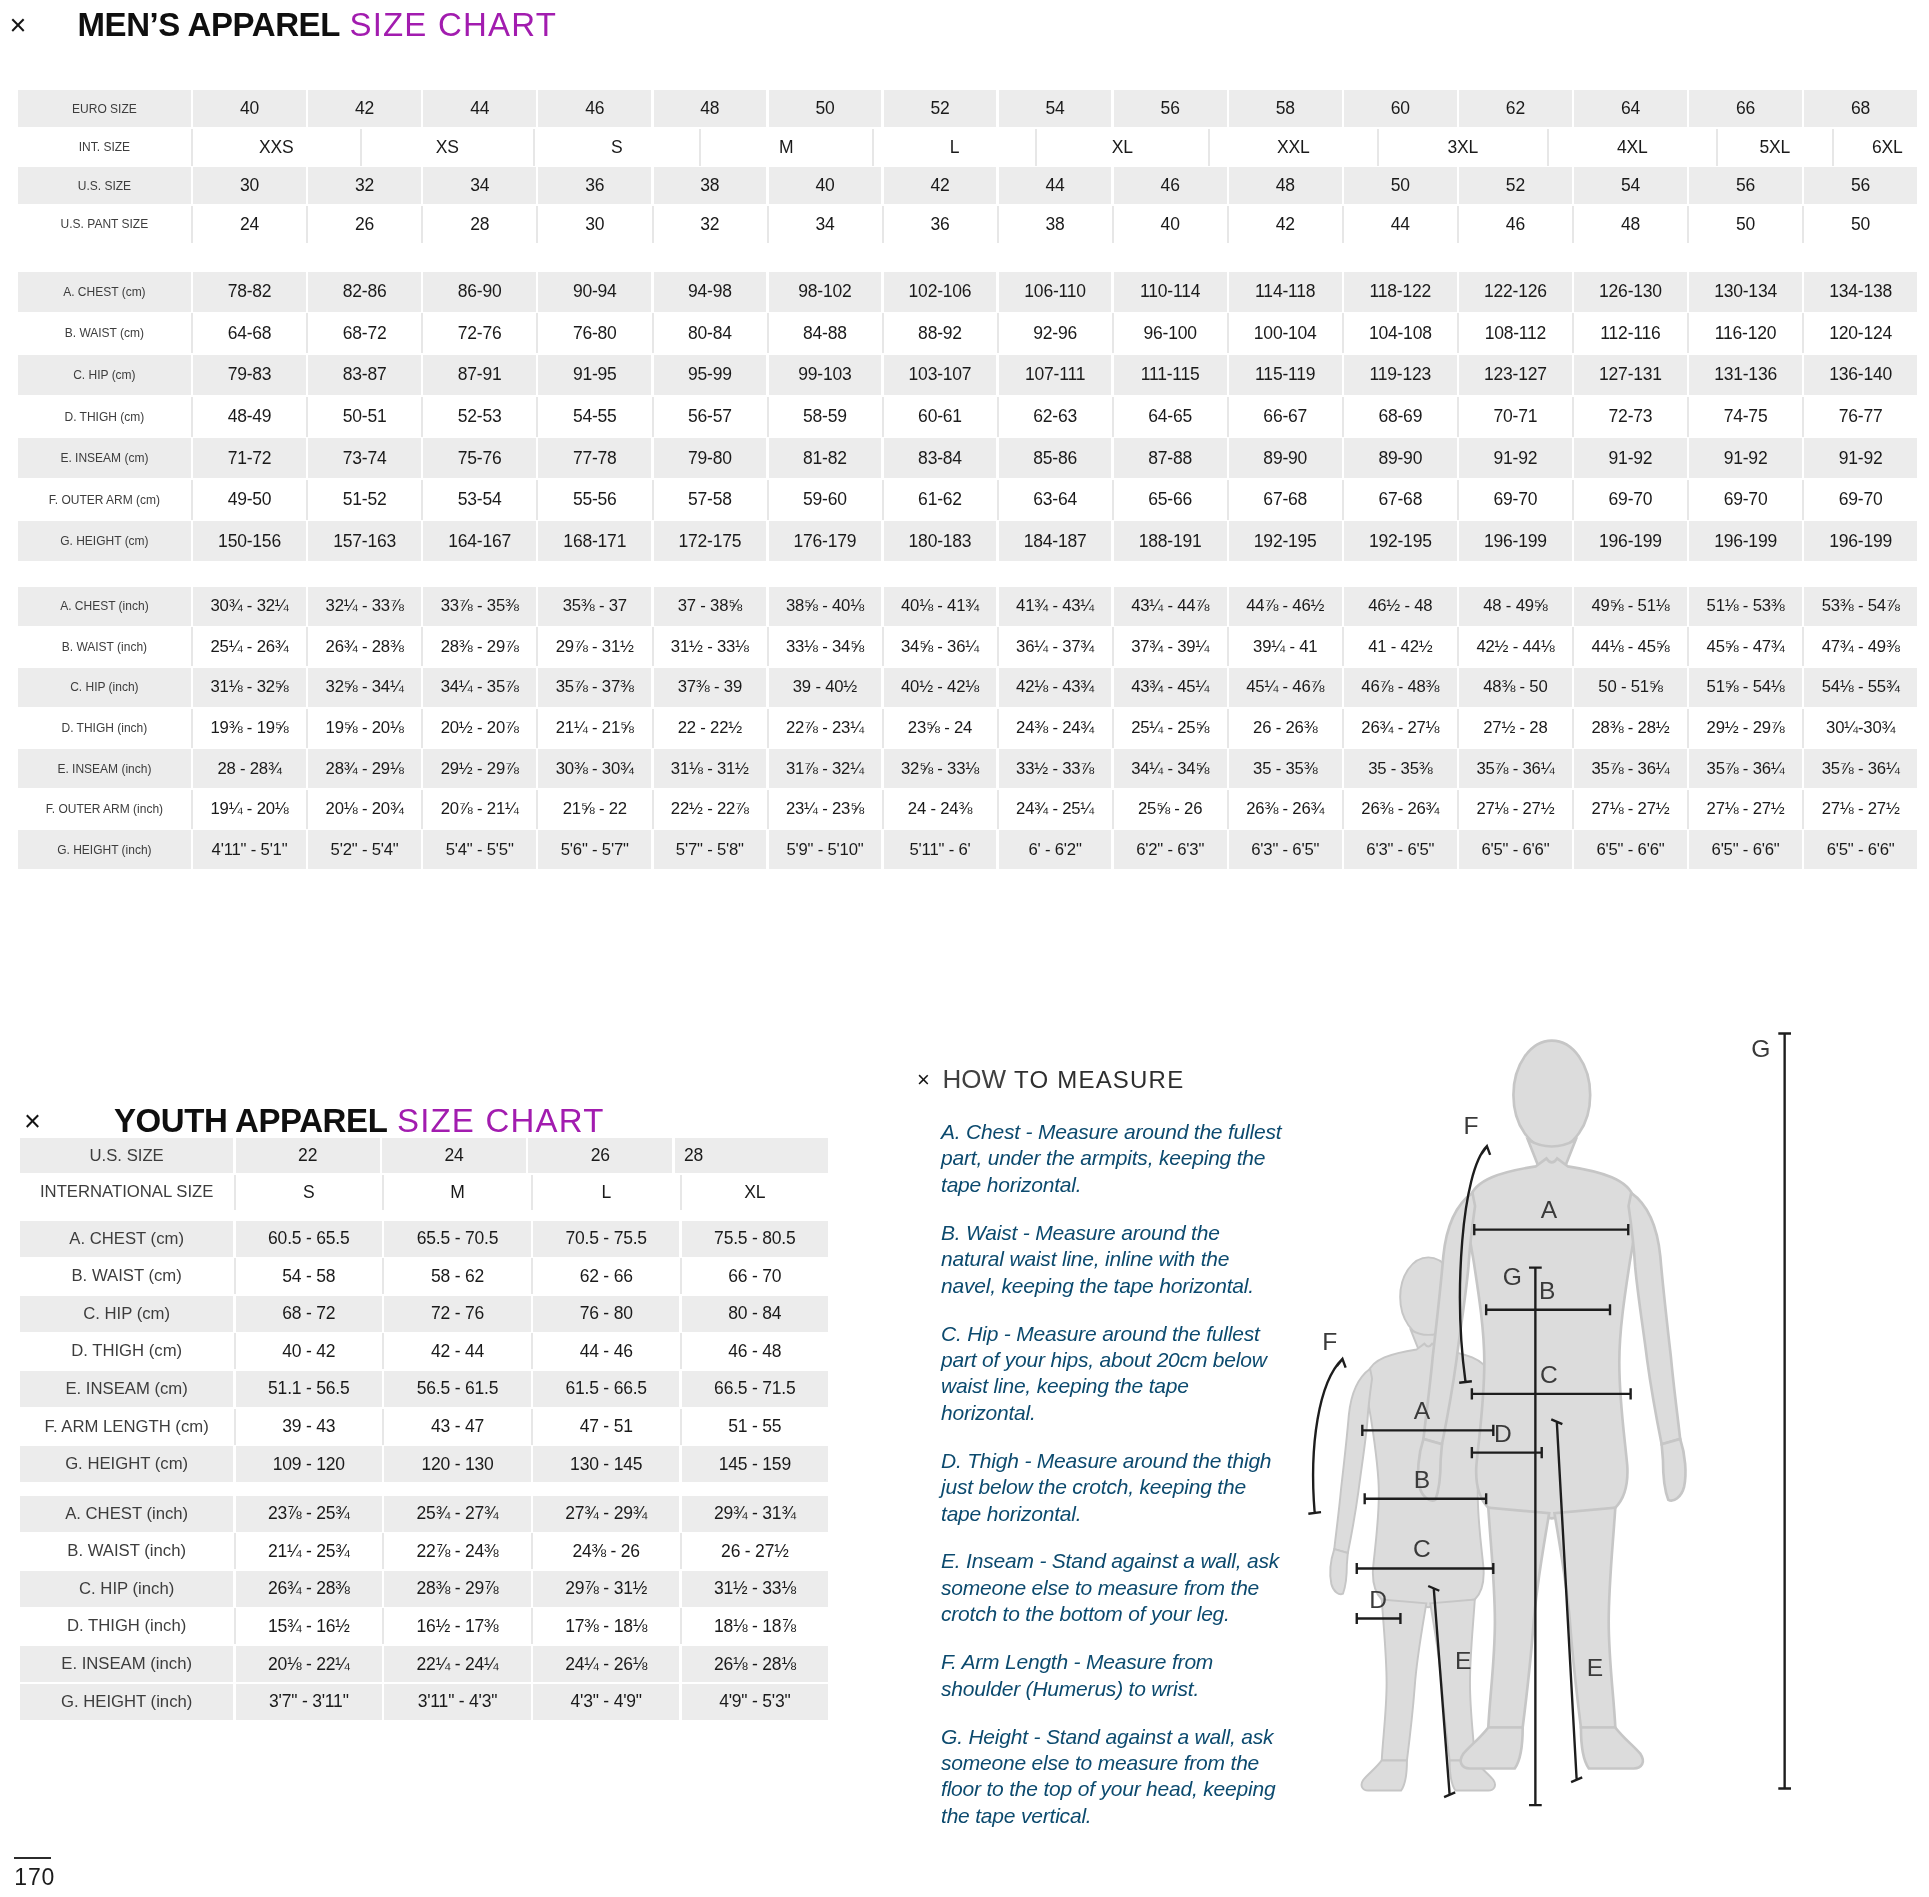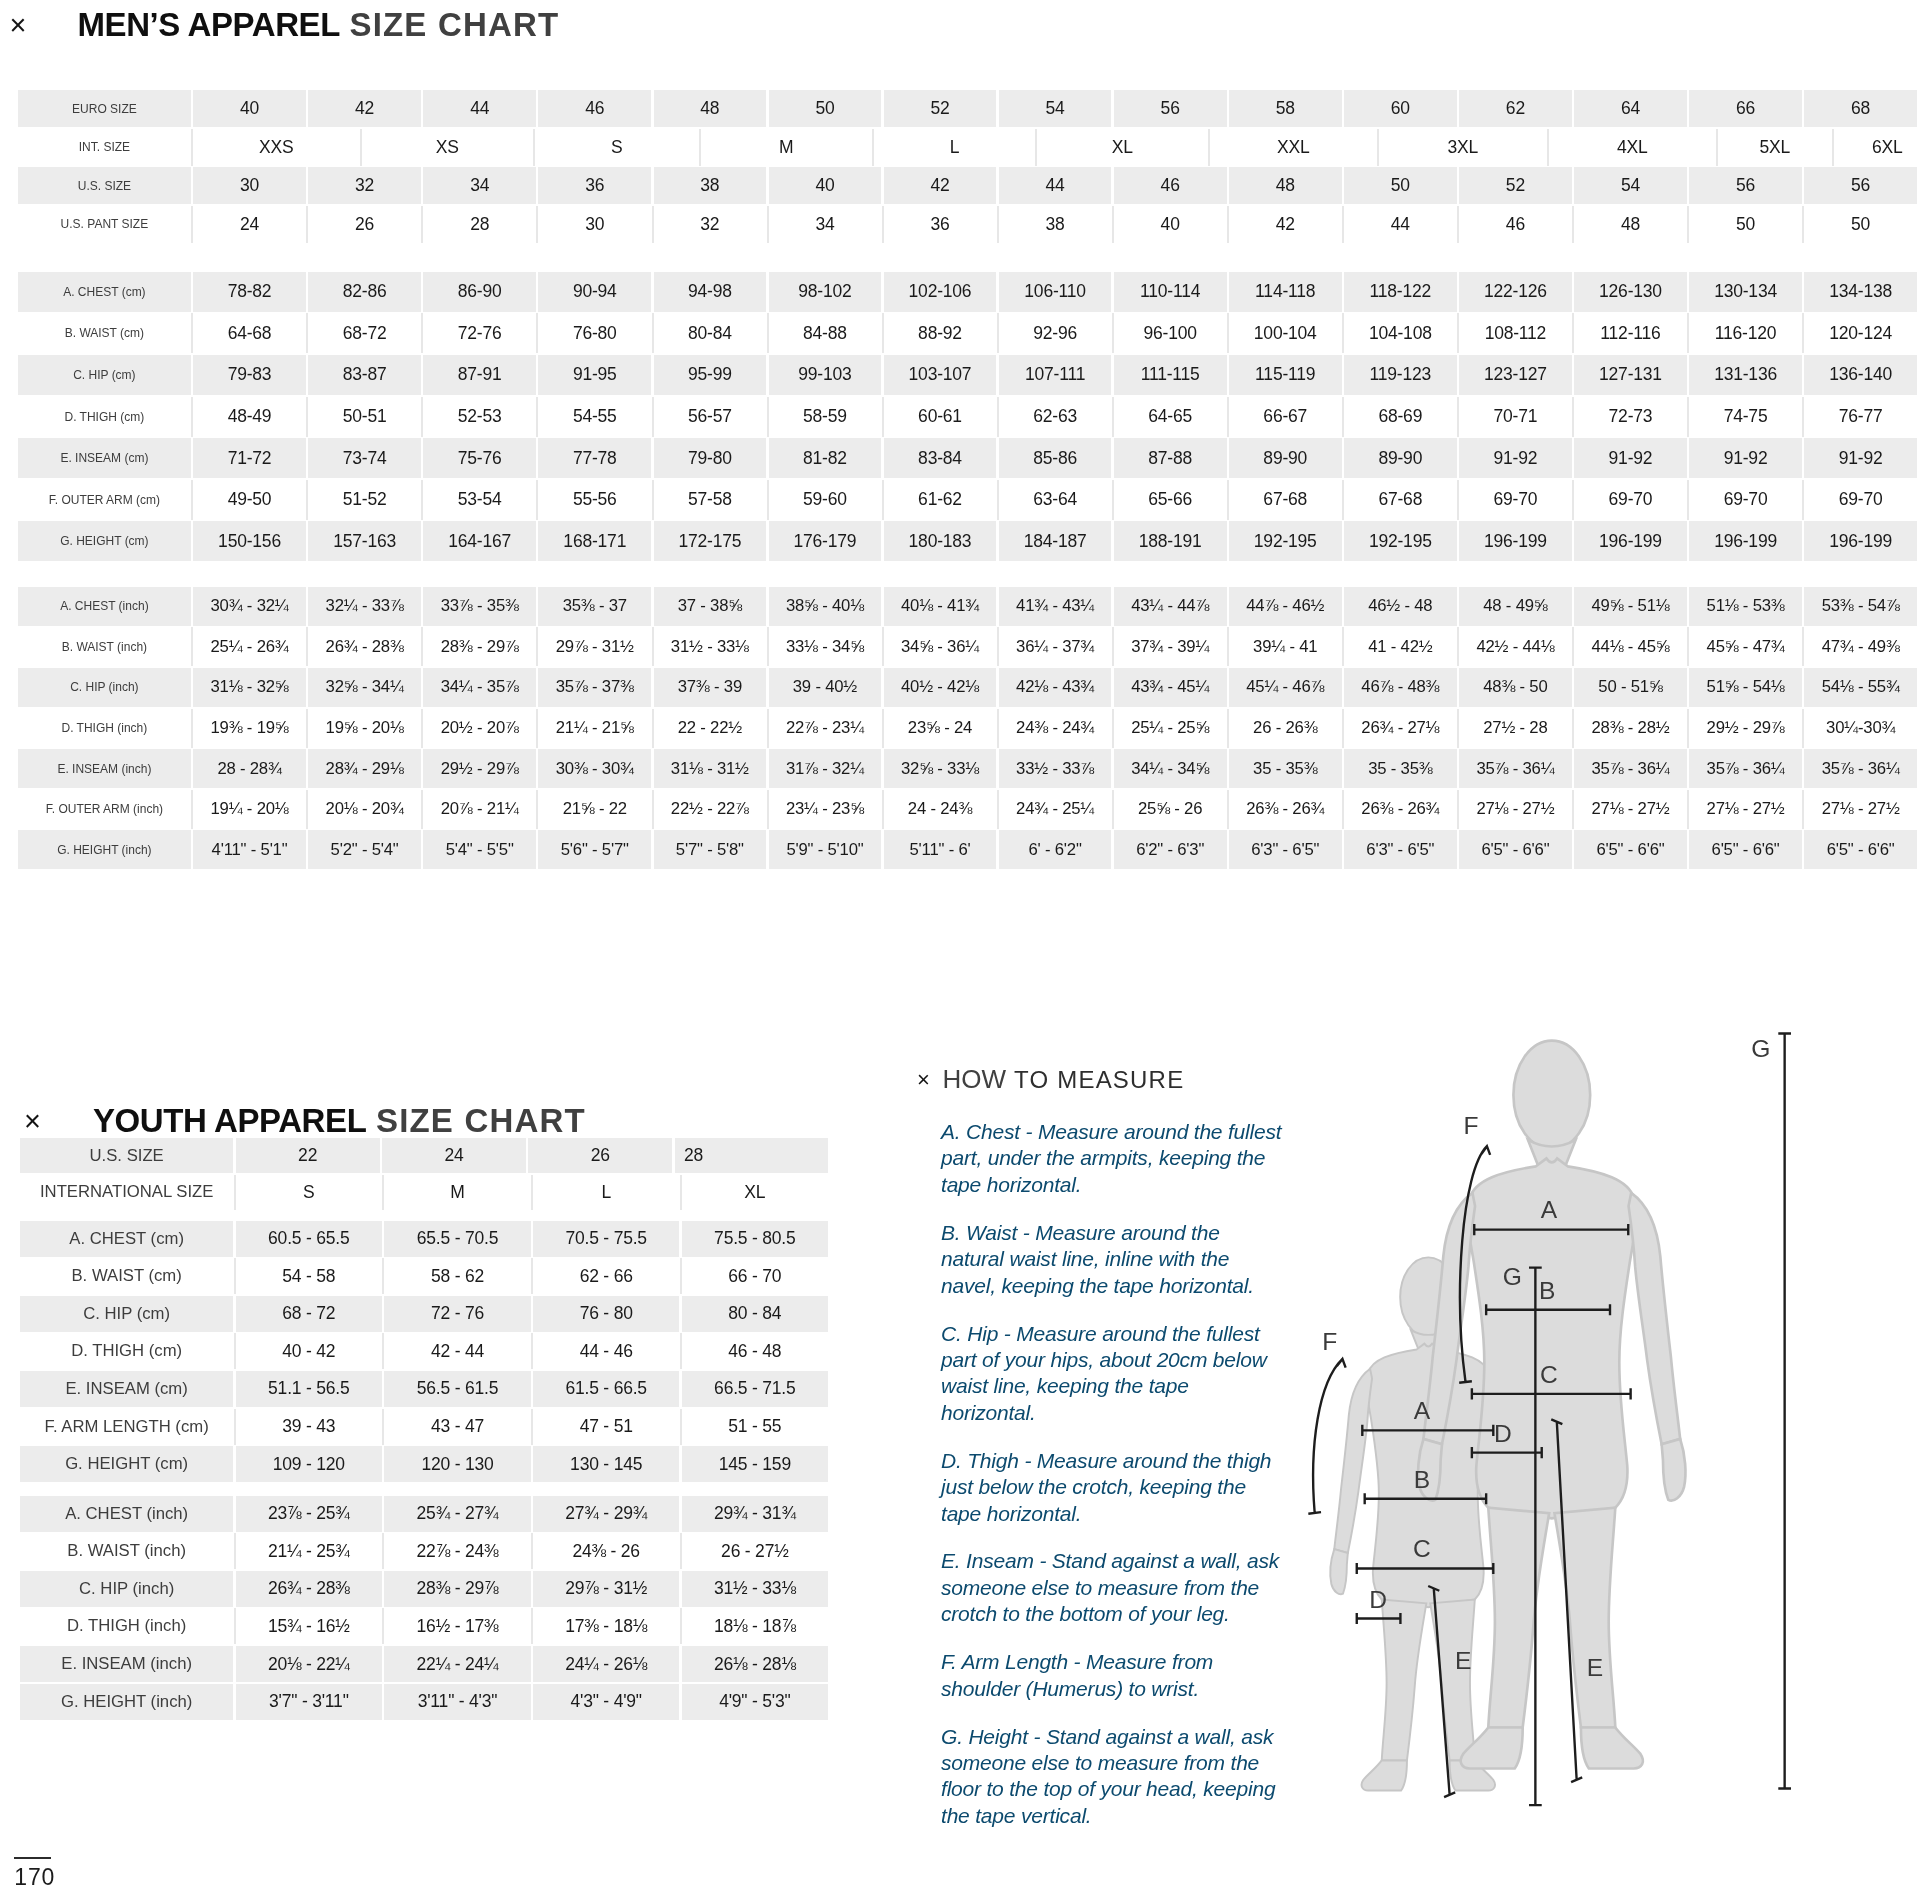--- a/index.html
+++ b/index.html
@@ -5,25 +5,25 @@
   html,body{margin:0;padding:0;}
   body{
     width:1930px;height:1898px;position:relative;background:#ffffff;
     font-family:"Liberation Sans","DejaVu Sans",sans-serif;color:#1c1c1c;
     overflow:hidden;
   }
   
   .sec-head{position:absolute;display:flex;align-items:center;white-space:nowrap;}
   .x-mark{font-size:29px;font-weight:400;color:#141414;line-height:1;}
   .t-bold{font-weight:700;font-size:33px;color:#0f0f0f;letter-spacing:-0.4px;}
-  .t-light{font-weight:700;font-size:33px;color:#404040;letter-spacing:1.2px;margin-left:9.5px;text-align:right;}
+  .t-light{font-weight:400;font-size:33px;color:#a21caf;letter-spacing:1.2px;margin-left:9.5px;text-align:right;}
   #mens-head{left:9.5px;top:6.4px;}
   #mens-head .t-bold{margin-left:51px;}
   #youth-head{left:24px;top:1102px;}
-  #youth-head .t-bold{margin-left:52px;}
+  #youth-head .t-bold{margin-left:73px;}
   
   .dtable{display:flex;flex-direction:column;gap:1.6px;}
   .trow{display:flex;gap:2.4px;}
   .trow.gray .cell{background:#ececec;}
   .trow.white .cell{background:#ffffff;}
   .trow.white .cell:not(:first-child){box-shadow:-2px 0 0 #e7e7e7;}
   .cell{display:flex;align-items:center;justify-content:center;box-sizing:border-box;}
   .data-cell{flex:1 1 0;font-size:17.5px;letter-spacing:-0.2px;color:#1a1a1a;white-space:nowrap;}
   .label-cell{font-size:12px;color:#3d3d3d;white-space:nowrap;}
   #mens-tables{position:absolute;left:18px;top:90px;width:1899px;}

